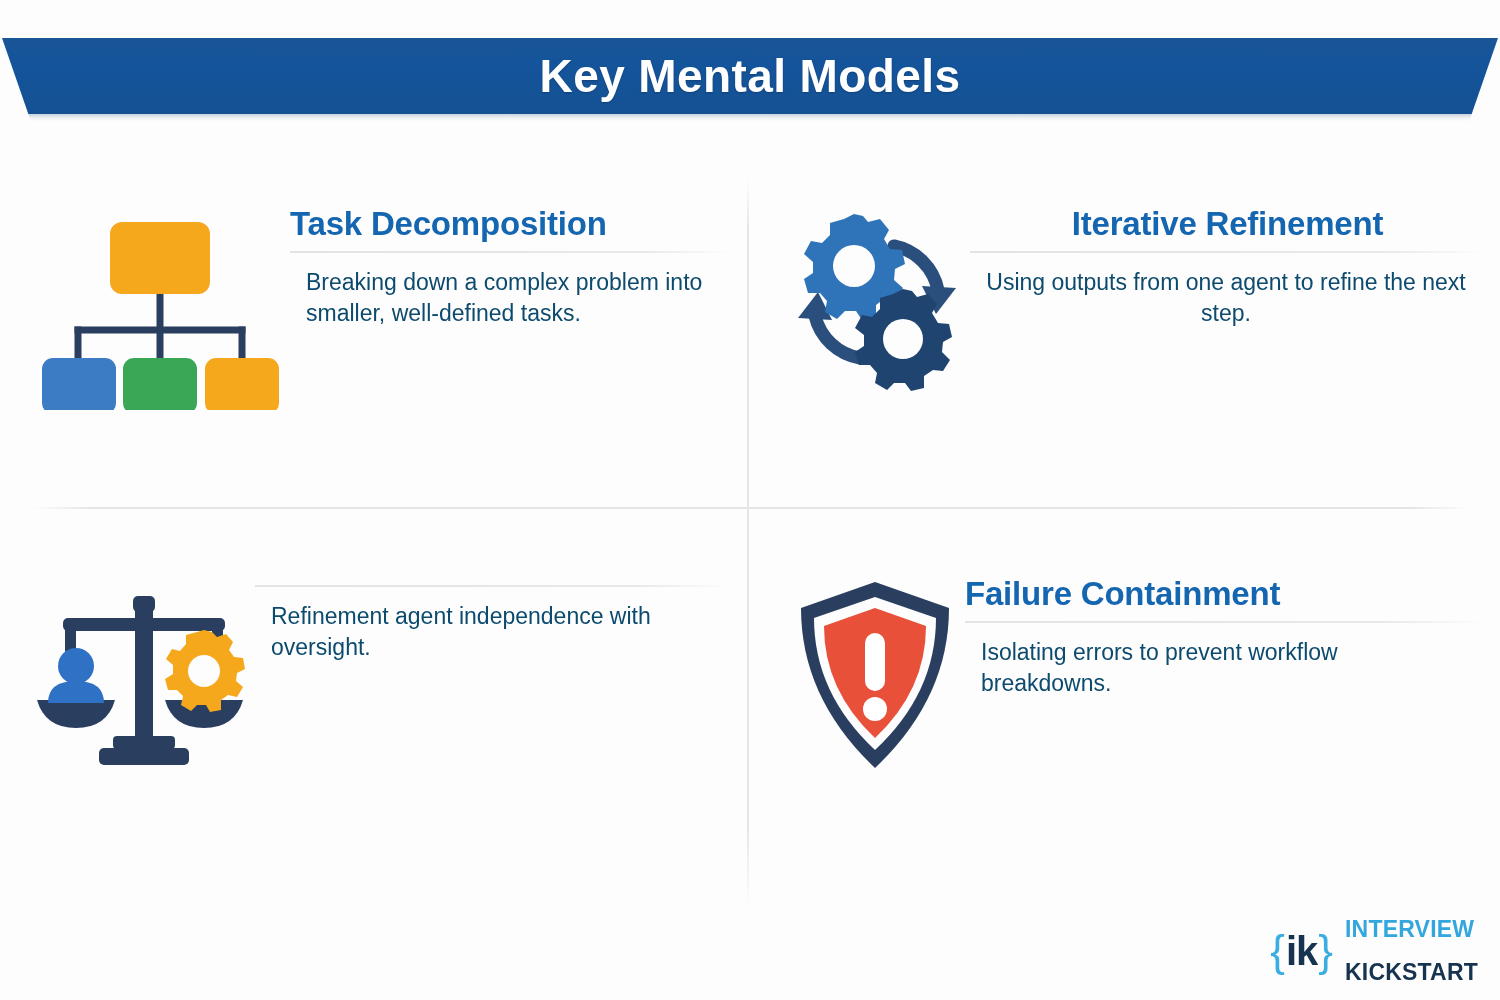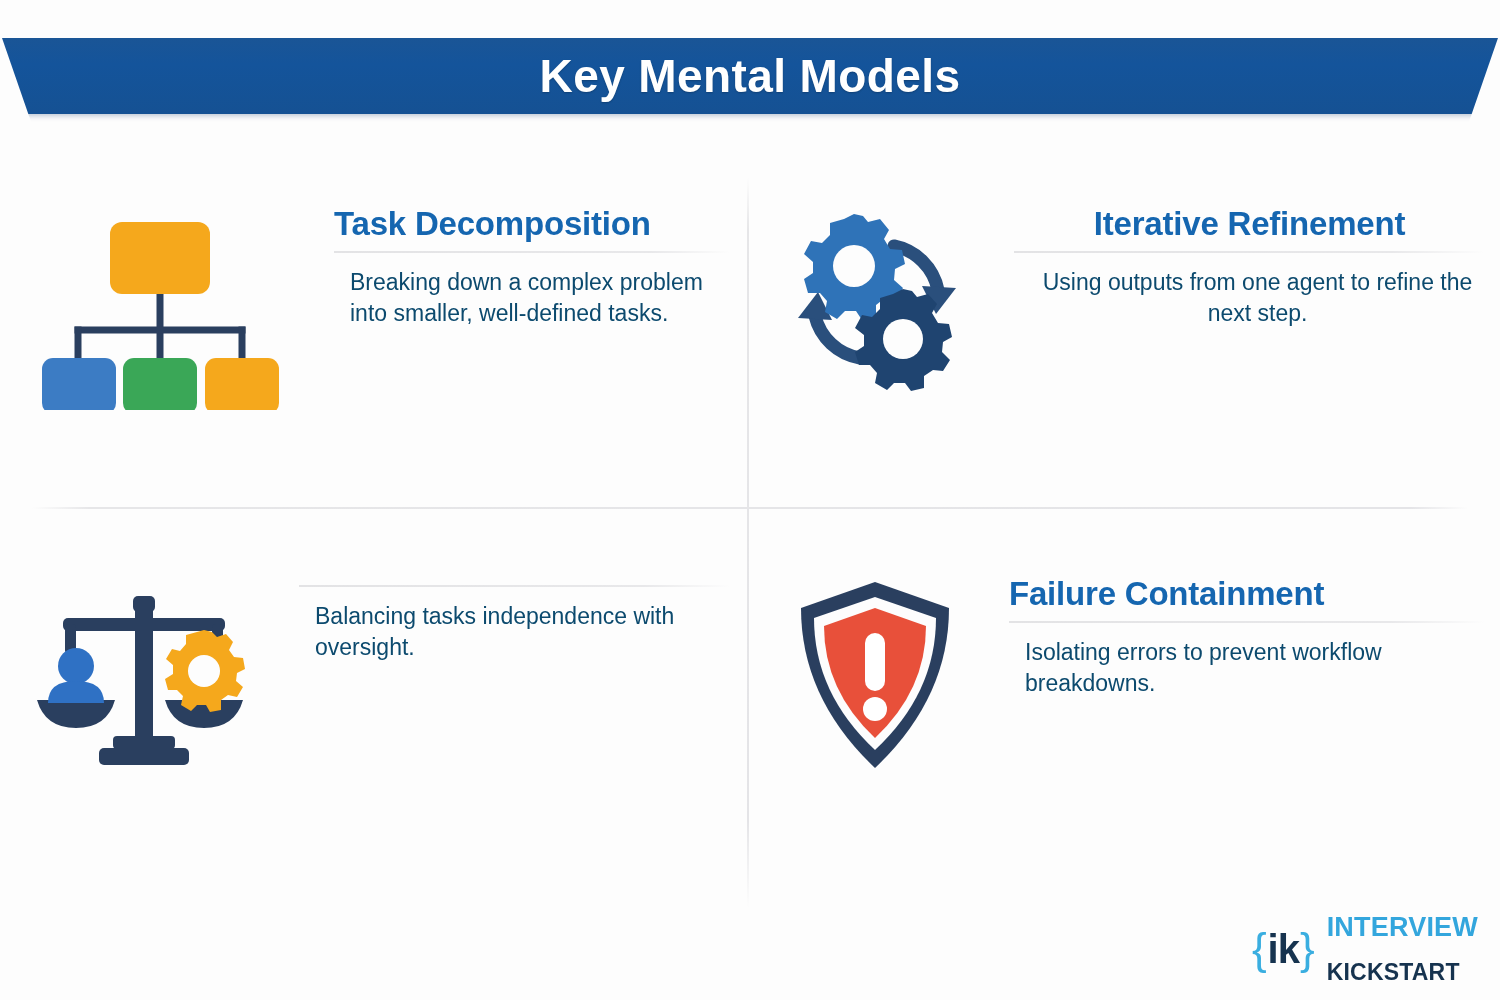--- a/index.html
+++ b/index.html
@@ -65,21 +65,20 @@
     top: 347px;
     width: 1436px;
     height: 2px;
     background: linear-gradient(90deg, rgba(228,228,230,0) 0%, #e6e6e8 4%, #e4e4e7 96%, rgba(228,228,230,0) 100%);
   }
 
   .cell {
     position: absolute;
     display: flex;
     align-items: flex-start;
-    gap: 44px;
   }
   .cell-tl { left: 30px;  top: 40px;  width: 700px; }
   .cell-tr { left: 785px; top: 40px;  width: 700px; text-align: center; }
   .cell-bl { left: 30px;  top: 410px; width: 700px; }
   .cell-br { left: 785px; top: 410px; width: 700px; }
 
   .icon-wrap {
     flex: 0 0 auto;
     display: flex;
     align-items: flex-start;
@@ -134,21 +133,21 @@
     line-height: 1;
   }
   .logo-brace { color: #3aaee0; font-weight: normal; font-size: 44px; }
   .logo-ik { color: #16334f; letter-spacing: -1px; padding: 0 1px; }
   .logo-words {
     display: flex;
     flex-direction: column;
     line-height: 1.0;
     font-weight: bold;
   }
-  .logo-line1 { color: #33a6dd; font-size: 27px; letter-spacing: 0.2px; }
+  .logo-line1 { color: #33a6dd; font-size: 23px; letter-spacing: 0.2px; }
   .logo-line2 { color: #16334f; font-size: 23px; letter-spacing: 0.2px; margin-top: 20px; }
 </style>
 </head>
 <body>
 
 <div id="infographic">
 
   <div class="header-banner">
     <div class="header-title">Key Mental Models</div>
   </div>
@@ -238,21 +237,21 @@
           <path d="M130 122 L208 122 Q200 150 169 150 Q138 150 130 122 Z" fill="#2a3f5f"></path>
 
           <g transform="translate(169,89)" fill="#f5a81c">
             <path d="M0,-37 L8,-35 L13,-30 L22,-33 L29,-25 L25,-17 L30,-10 L39,-9 L41,2 L33,6 L32,14 L39,20 L33,30 L24,28 L17,33 L17,43 L6,45 L2,38 L-7,38 L-13,44 L-23,38 L-21,29 L-27,23 L-36,23 L-39,12 L-31,7 L-31,-2 L-38,-8 L-32,-18 L-24,-16 L-18,-23 L-18,-32 L-7,-35 Z"></path>
             <circle cx="0" cy="4" r="16" fill="#fdfdfd"></circle>
           </g>
         </svg>
       </div>
       <div class="text-col">
         <div class="title-rule"></div>
-        <div class="card-body">Balancing tasks independence with oversight.</div>
+        <div class="card-body">Refinement agent independence with oversight.</div>
       </div>
     </div>
 
     <div class="cell cell-br">
       <div class="icon-wrap icon-br">
         <svg width="165" height="195" viewBox="0 0 165 195" aria-hidden="true">
 
           <path d="M82 4 L156 30 Q156 120 82 190 Q8 120 8 30 Z" fill="#2a3f5f"></path>
 
           <path d="M82 19 L143 40 Q143 115 82 172 Q21 115 21 40 Z" fill="#fdfdfd"></path>

